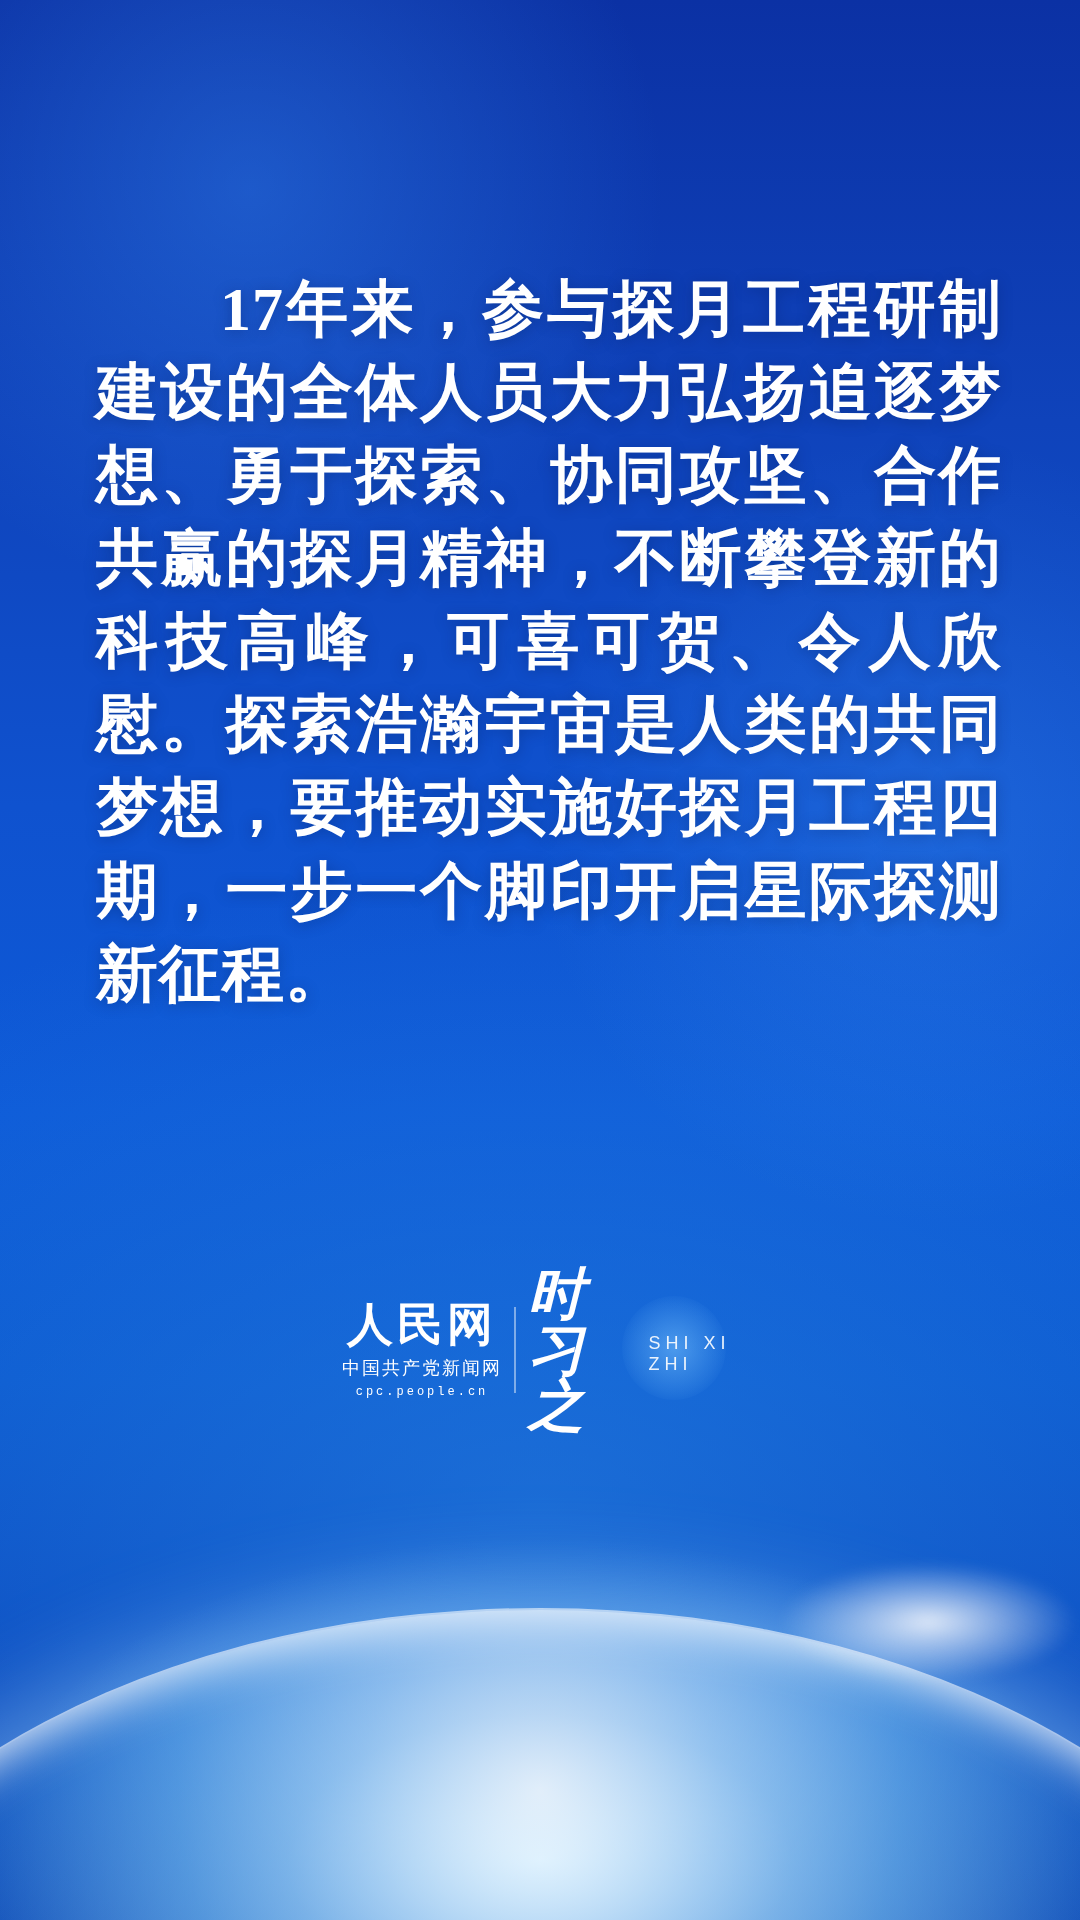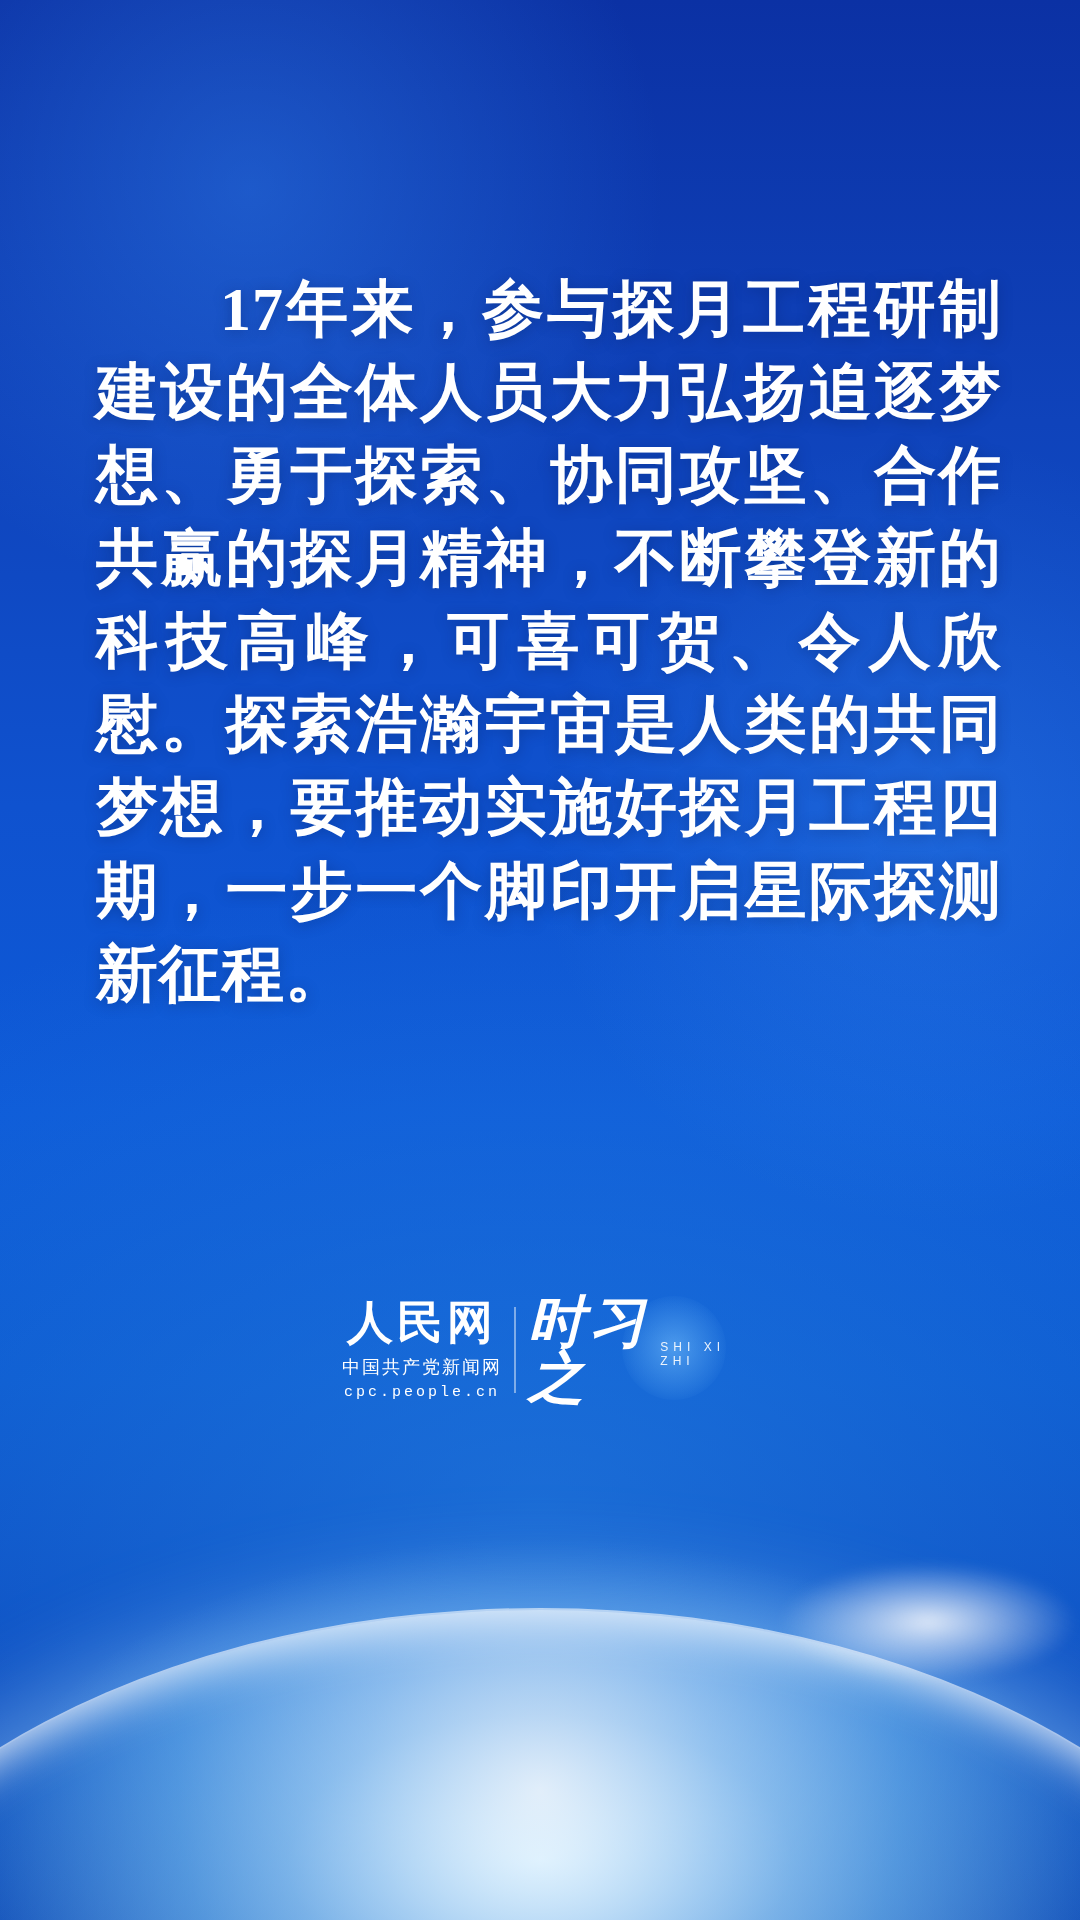--- a/index.html
+++ b/index.html
@@ -139,21 +139,21 @@
     line-height: 1.05;
   }
   .people-logo .cn-sub {
     margin-top: 7px;
     font-size: 18px;
     letter-spacing: 2px;
     font-family: "Liberation Sans", sans-serif;
   }
   .people-logo .url {
     margin-top: 5px;
-    font-size: 15px;
+    font-size: 12px;
     letter-spacing: 3px;
     font-family: "Liberation Mono", monospace;
   }
 
   .divider {
     width: 2px;
     height: 86px;
     background: rgba(255,255,255,0.45);
   }
 
@@ -180,21 +180,21 @@
     font-family: "Liberation Serif", serif;
     font-weight: bold;
     font-style: italic;
     font-size: 56px;
     letter-spacing: 5px;
     line-height: 1;
   }
   .shixi .en {
     position: relative;
     margin-top: 8px;
-    font-size: 12px;
+    font-size: 18px;
     letter-spacing: 5px;
     font-family: "Liberation Sans", sans-serif;
     opacity: 0.9;
   }
 </style>
 </head>
 <body>
 
 <div class="poster">
 

